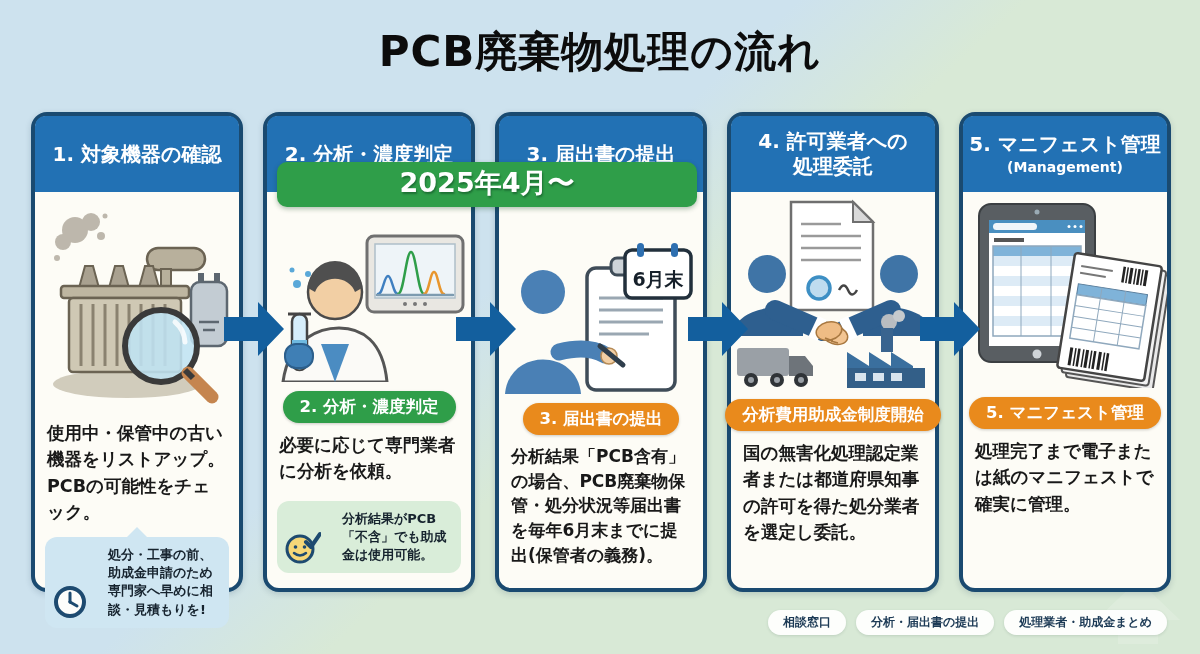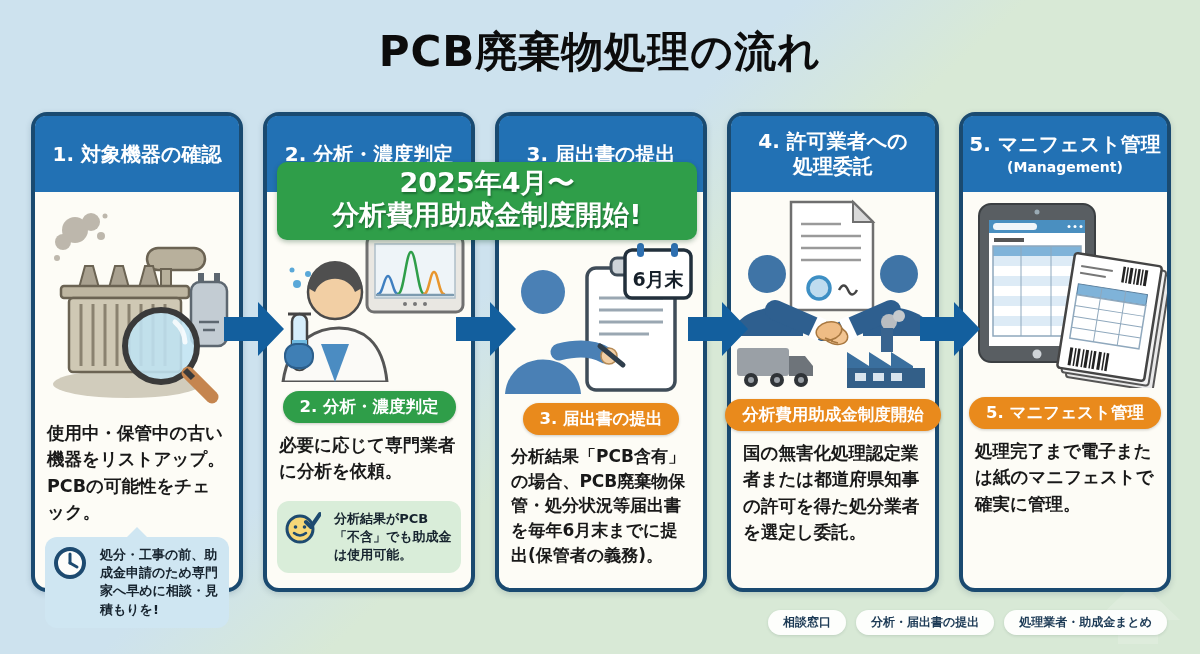--- a/index.html
+++ b/index.html
@@ -34,21 +34,21 @@
                padding:0 12px; align-self:stretch; }
   .c1 .body-text{ margin-top:12px; }
   .c3 .body-text{ font-size:17px; line-height:1.45; }
 
   .badge { border-radius:999px; color:#fff; font-weight:800; font-size:16.5px;
            padding:5px 17px; margin:9px 0 9px; white-space:nowrap;
            box-shadow:0 1px 3px rgba(0,0,0,.2); }
   .badge.green{ background:#2f9e49; }
   .badge.orange{ background:#e98a1c; }
 
-  .callout { position:relative; display:flex; align-items:flex-start; gap:13px;
+  .callout { position:relative; display:flex; align-items:flex-end; gap:21px;
              border-radius:12px; padding:9px 8px; margin:12px 10px 0; align-self:stretch; }
   .callout.blue{ background:#cfe6f2; }
   .callout.green{ background:#d9edd9; margin-top:16px; }
   .callout .tail { position:absolute; top:-10px; left:50%; margin-left:-11px; width:0; height:0;
                    border-left:11px solid transparent; border-right:11px solid transparent;
                    border-bottom:11px solid #cfe6f2; }
   .callout-text { font-size:13px; font-weight:800; line-height:1.4; color:#16232e; }
   .callout .ic { flex:none; }
 
   
@@ -353,21 +353,20 @@
   </svg>
   <svg class="arrow a3" width="62" height="58" viewBox="0 0 62 58">
     <polygon points="0,17 34,17 34,2 60,29 34,56 34,41 0,41" fill="#135f9e"></polygon>
   </svg>
   <svg class="arrow a4" width="62" height="58" viewBox="0 0 62 58">
     <polygon points="0,17 34,17 34,2 60,29 34,56 34,41 0,41" fill="#135f9e"></polygon>
   </svg>
 
   <div class="banner">
     <div class="l1">2025年4月〜</div>
-    <div class="l2">分析費用助成金制度開始!</div>
   </div>
 
   <svg class="deco" width="84" height="64" viewBox="0 0 84 64">
     <polygon points="42,0 84,40 62,40 62,64 22,64 22,40 0,40" fill="#ffffff" opacity="0.35"></polygon>
   </svg>
 
   <div class="footer">
     <div class="pill">相談窓口</div>
     <div class="pill">分析・届出書の提出</div>
     <div class="pill">処理業者・助成金まとめ</div>

